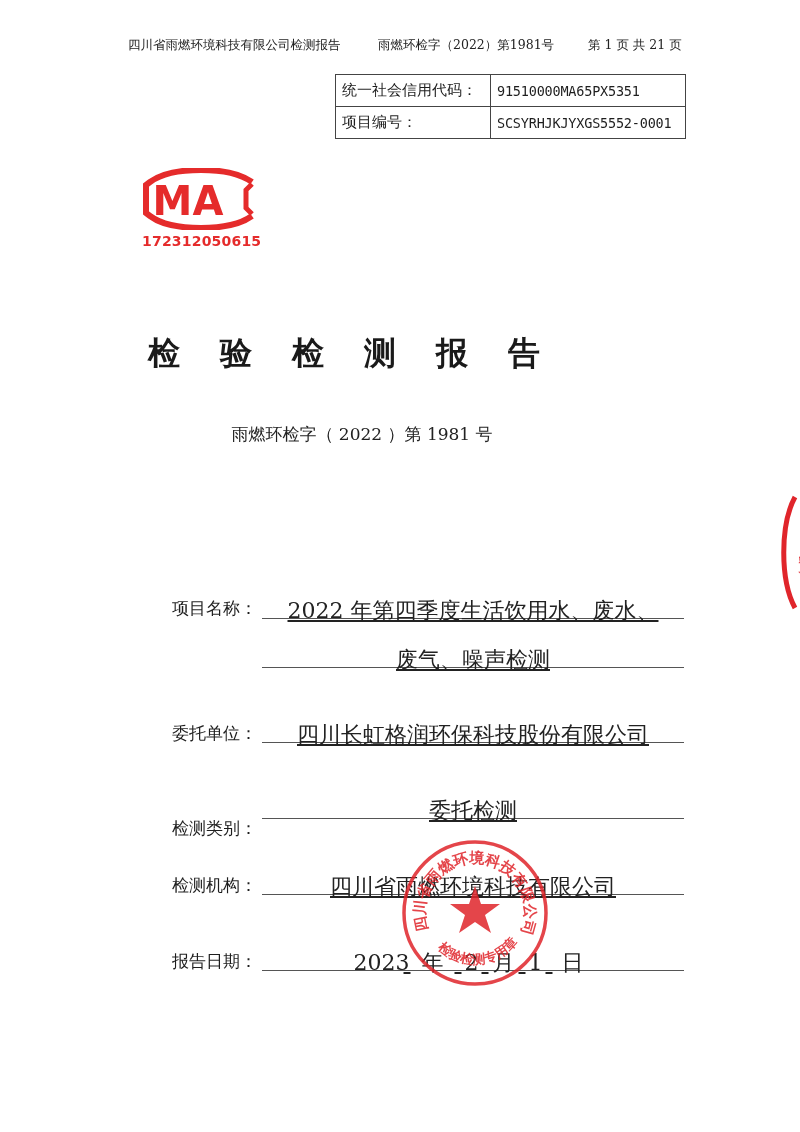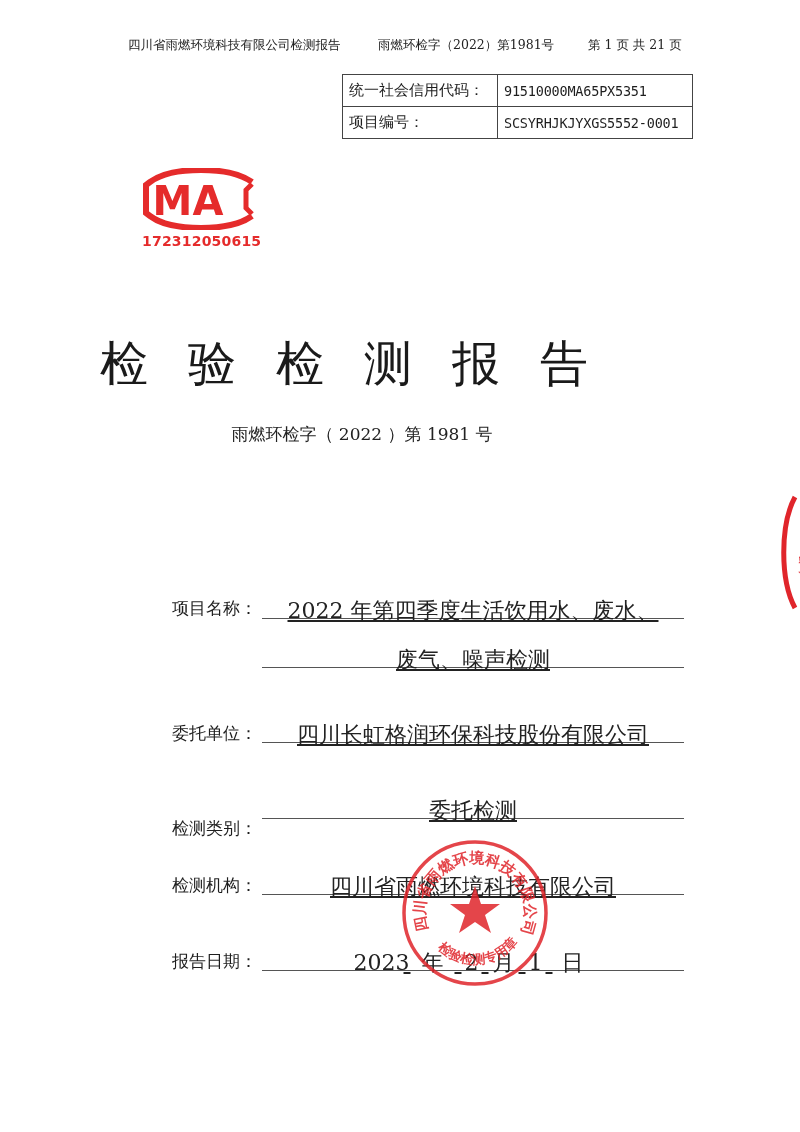--- a/index.html
+++ b/index.html
@@ -10,38 +10,38 @@
   .abs { position: absolute; }
   .header-line {
     top: 37px; left: 128px; width: 560px; height: 18px;
     font-size: 12.5px; color: #222; text-align: center;
   }
   .header-line span { position: absolute; top: 0; white-space: nowrap; }
   .h-company { left: 0; }
   .h-docno { left: 250px; }
   .h-page { left: 460px; }
   .info-table {
-    top: 74px; left: 342px; border-collapse: collapse;
+    top: 74px; left: 335px; border-collapse: collapse;
     font-family: "DejaVu Sans", "Liberation Sans", sans-serif;
     padding-left: 38px;
   }
   .info-table td {
     border: 1.5px solid #444; height: 31px; padding: 0 6px; font-size: 15px; color: #1e1e1e;
   }
   .info-table td.lbl { width: 142px; }
   .info-table td.val { width: 182px; font-family: "DejaVu Sans Mono", "Liberation Mono", monospace; font-size: 13.5px; letter-spacing: -0.2px; }
   .cma { top: 168px; left: 142px; width: 118px; height: 62px; }
   .cma-num {
     top: 233px; left: 142px; width: 118px; text-align: center;
     font-family: "DejaVu Sans", "Liberation Sans", sans-serif; font-weight: bold;
     color: #e52b2b; font-size: 14px; letter-spacing: 0.2px;
   }
   .title {
     top: 332px; left: 0; width: 688px; text-align: center;
-    font-size: 48px; font-weight: normal; letter-spacing: 40px; color: #1a1a1a;
+    font-size: 32px; font-weight: bold; letter-spacing: 40px; color: #1a1a1a;
     padding-left: 40px; box-sizing: border-box;
   }
   .docno {
     top: 423px; left: 0; width: 724px; text-align: center; font-size: 17px; color: #222;
   }
   .field-label {
     left: 172px; font-family: "DejaVu Sans", "Liberation Sans", sans-serif;
     font-size: 17px; color: #1e1e1e; white-space: nowrap;
   }
   .field-line {

